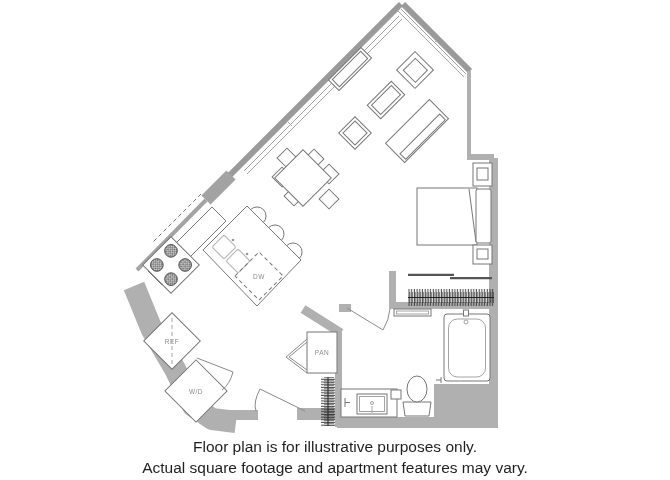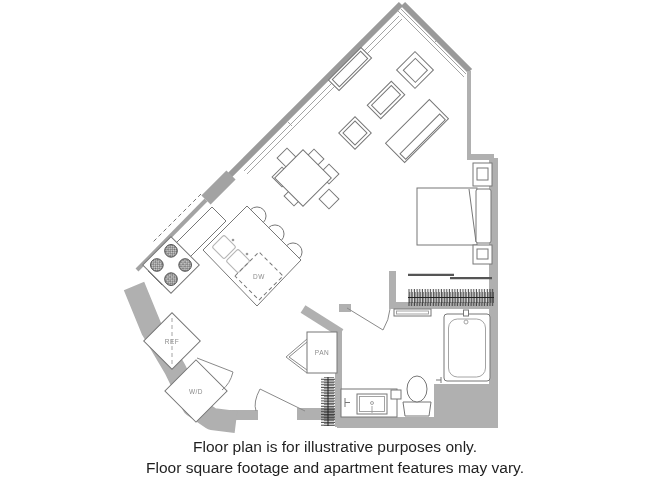--- a/index.html
+++ b/index.html
@@ -229,16 +229,16 @@
       <rect x="275" y="170" width="14" height="14" transform="rotate(-45 282 177)" class="ln"></rect>
       <rect x="287" y="189" width="14" height="14" transform="rotate(-45 294 196)" class="ln"></rect>
       <rect x="322" y="192" width="14" height="14" transform="rotate(-45 329 199)" class="ln"></rect>
     </g>
     <rect x="283" y="158" width="40" height="40" transform="rotate(-45 303 178)" class="ln"></rect>
   </g>
 </svg>
 
 <div class="caption">
   <div>Floor plan is for illustrative purposes only.</div>
-  <div>Floor square footage and apartment features may vary.</div>
+  <div>Actual square footage and apartment features may vary.</div>
 </div>
 
 </div>
 
 </body></html>

